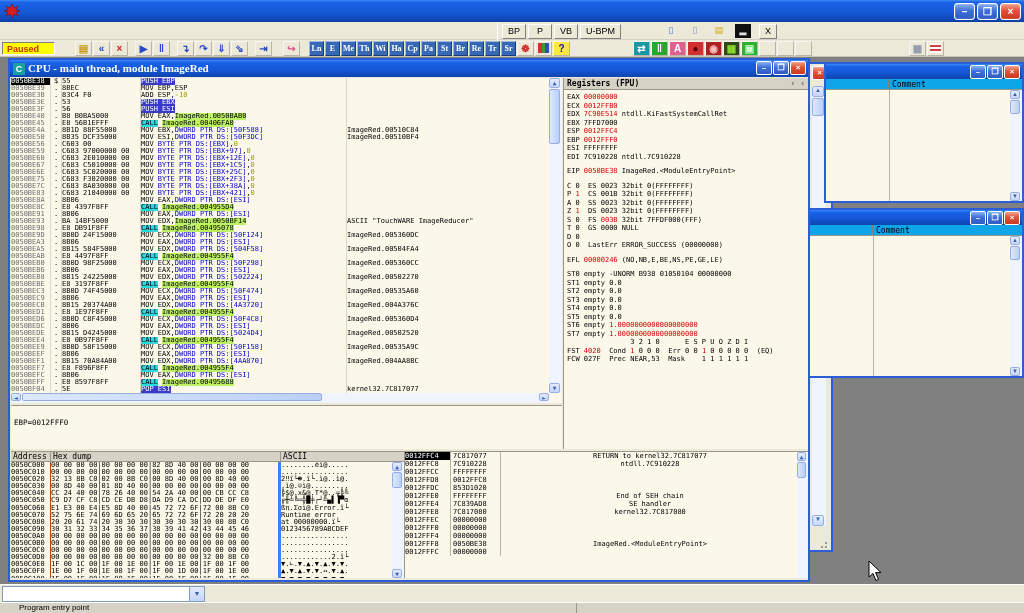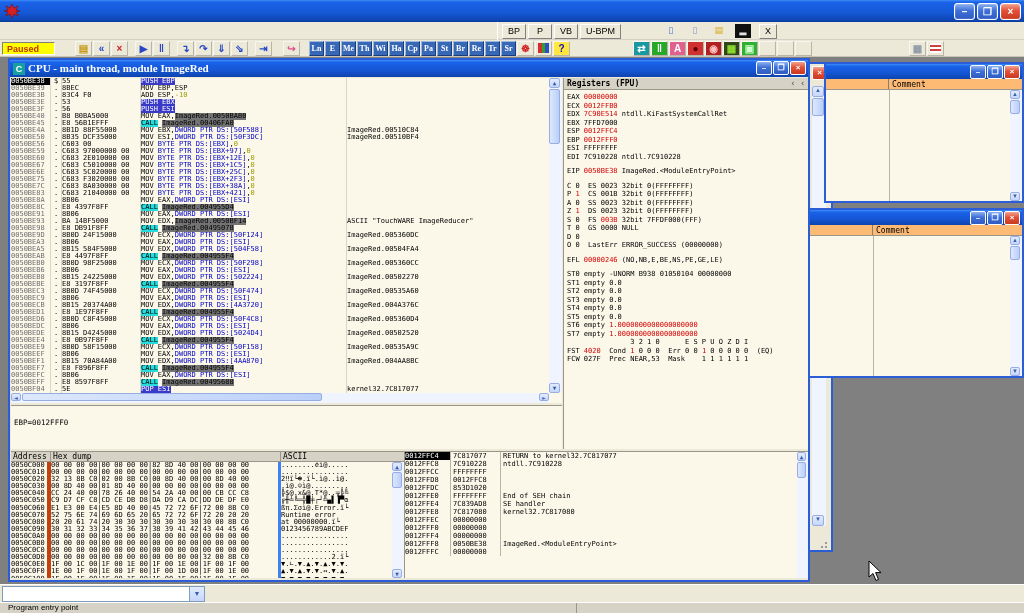--- a/index.html
+++ b/index.html
@@ -61,59 +61,59 @@
   .drow{display:flex;height:7px;line-height:7px;white-space:nowrap;}
   .drow span{overflow:hidden;flex-shrink:0;}
   .c-addr{width:40px;color:#6E6E6E;border-right:1px solid #DAD6C8;}
   .c-addr.sel{background:#000;color:#fff;}
   .c-dot{width:11px;padding-left:3px;border-right:1px solid #DAD6C8;}
   .c-bytes{width:79px;border-right:1px solid #DAD6C8;}
   .c-ins{width:206px;border-right:1px solid #DAD6C8;}
   .c-cmt{flex:1 1 auto;}
   .c-push{background:#3A3AC8;color:#fff;}
   .c-call{background:#26DCDC;color:#000;}
-  .c-imm-hl{background:#737373;color:#000;}
+  .c-imm-hl{background:#bef264;color:#000;}
   .c-mem{color:#0000C8;}
   .c-num{color:#9C9C00;}
 
   .infopane{left:1px;top:328px;width:551px;height:44px;border-top:1px solid #9A968A;
     padding:12px 0 0 3px;font-size:7.5px;}
   .registers{left:553px;top:1px;width:245px;height:371px;border-left:1px solid #9A968A;}
   .reg-hdr{height:12px;background:#D6D2C6;border-bottom:1px solid #9A968A;
     font:bold 8px/12px "DejaVu Sans Mono",monospace;padding:0 3px;display:flex;justify-content:space-between;}
   .reg-body{padding:3px 0 0 3px;line-height:8.5px;white-space:pre;}
   .rline{height:8.5px;}
   .rgap{height:6px;}
   .red{color:#D40000;}
 
   .dump{left:1px;top:374px;width:393px;height:127px;border-top:1px solid #9A968A;}
   .colhdr{height:10px;background:#D6D2C6;border-bottom:1px solid #9A968A;display:flex;
     font:8px/10px "DejaVu Sans Mono",monospace;}
   .colhdr span{padding-left:2px;border-right:1px solid #9A968A;}
   .hrow{display:flex;height:7.1px;line-height:7.1px;white-space:nowrap;}
-  .h-addr{width:40px;border-right:4px solid #c2410c;flex-shrink:0;}
+  .h-addr{width:40px;border-right:1px solid #c2410c;flex-shrink:0;}
   .h-bytes{width:230px;border-right:3px solid #3b82f6;flex-shrink:0;}
   .h-ascii{flex:1;}
   .stack{left:394px;top:374px;width:404px;height:127px;border-top:1px solid #9A968A;border-left:1px solid #9A968A;}
   .srow{display:flex;height:8px;line-height:8px;white-space:nowrap;}
   .s-addr{width:46px;border-right:1px solid #B8B4A6;flex-shrink:0;}
   .s-addr.sel{background:#000;color:#fff;}
   .s-val{width:50px;padding-left:2px;border-right:1px solid #B8B4A6;flex-shrink:0;}
-  .s-cmt{flex:1;padding-left:2px;}
+  .s-cmt{flex:1;padding-left:2px;text-align:center;}
 
   
   .sb{position:absolute;background:#F0F4FE;}
   .sbv{width:13px;}
   .sbh{height:10px;}
   .sb-btn{position:absolute;background:linear-gradient(180deg,#E3ECFD,#C5D6FC);border:1px solid #98AEE3;
     color:#3A5EA8;font-size:6px;text-align:center;border-radius:2px;}
   .sb-thumb{position:absolute;background:linear-gradient(90deg,#DCE8FD,#BACFF9);border:1px solid #98AEE3;border-radius:2px;}
 
   
-  .cw-cols{height:11px;background:#fdba74;border-bottom:1px solid #9A968A;display:flex;
+  .cw-cols{height:11px;background:#0ea5e9;border-bottom:1px solid #9A968A;display:flex;
     font:8px/11px "DejaVu Sans Mono",monospace;}
   .cw-cols .c1{width:63px;border-right:1px solid #808080;}
   .cw-cols .c2{flex:1;padding-left:3px;}
   .cw-body{position:relative;background:#FBF8EA;}
   .cw-div{position:absolute;left:63px;top:0;bottom:0;width:1px;background:#B8B4A6;}
 
   .bstrip{position:absolute;left:806px;top:5px;width:27px;height:490px;border:2px solid #2B5DD7;
     background:#ECE9D8;}
   .bstrip .x{width:16px;height:14px;margin:2px auto;display:block;}
   .grip{position:absolute;right:1px;bottom:1px;width:10px;height:10px;
@@ -122,21 +122,21 @@
                radial-gradient(circle at 6px 4px,#999 1px,transparent 1.2px);}
 
   
   .combostrip{position:absolute;left:0;top:584px;width:1024px;height:18px;background:#ECE9D8;border-top:1px solid #fff;}
   .combo{position:absolute;left:2px;top:1px;width:203px;height:16px;border:1px solid #7F9DB9;background:#fff;display:flex;}
   .combo input{flex:1;border:none;outline:none;font-size:9px;padding:0 2px;}
   .combo .drop{width:15px;background:linear-gradient(180deg,#E3ECFD,#C5D6FC);border-left:1px solid #7F9DB9;
     color:#3A5EA8;font-size:7px;line-height:14px;text-align:center;}
   .statusbar{position:absolute;left:0;top:602px;width:1024px;height:11px;background:#D6D2C6;
     display:flex;font-size:8px;line-height:10px;border-top:1px solid #fff;}
-  .statusbar .s1{width:577px;padding-left:8px;border-right:1px solid #9A968A;}
+  .statusbar .s1{width:577px;padding-left:19px;border-right:1px solid #9A968A;}
   .statusbar .s2{flex:1;}
 
   .cursor{position:absolute;left:868px;top:560px;width:16px;height:22px;z-index:99;}
 </style>
 </head>
 <body>
 
 <div id="root">
 
   <div class="titlebar">

